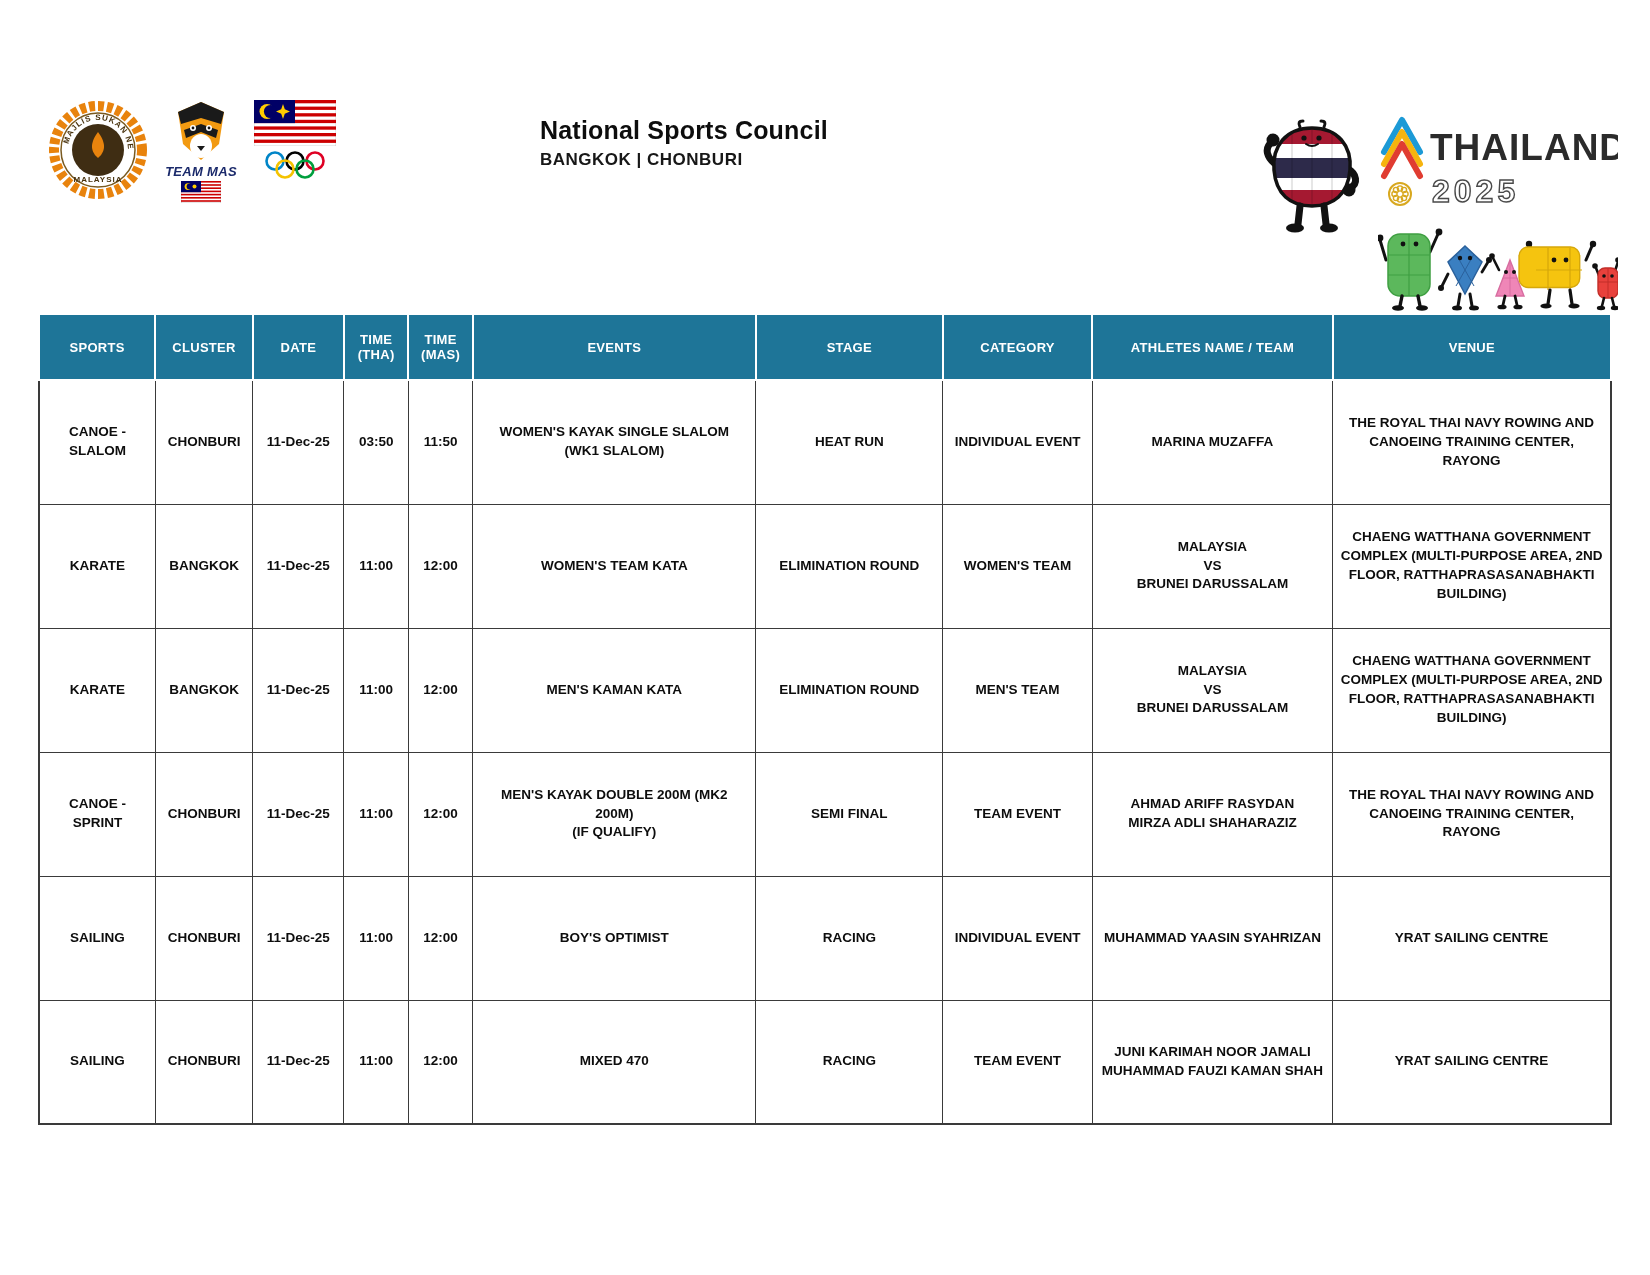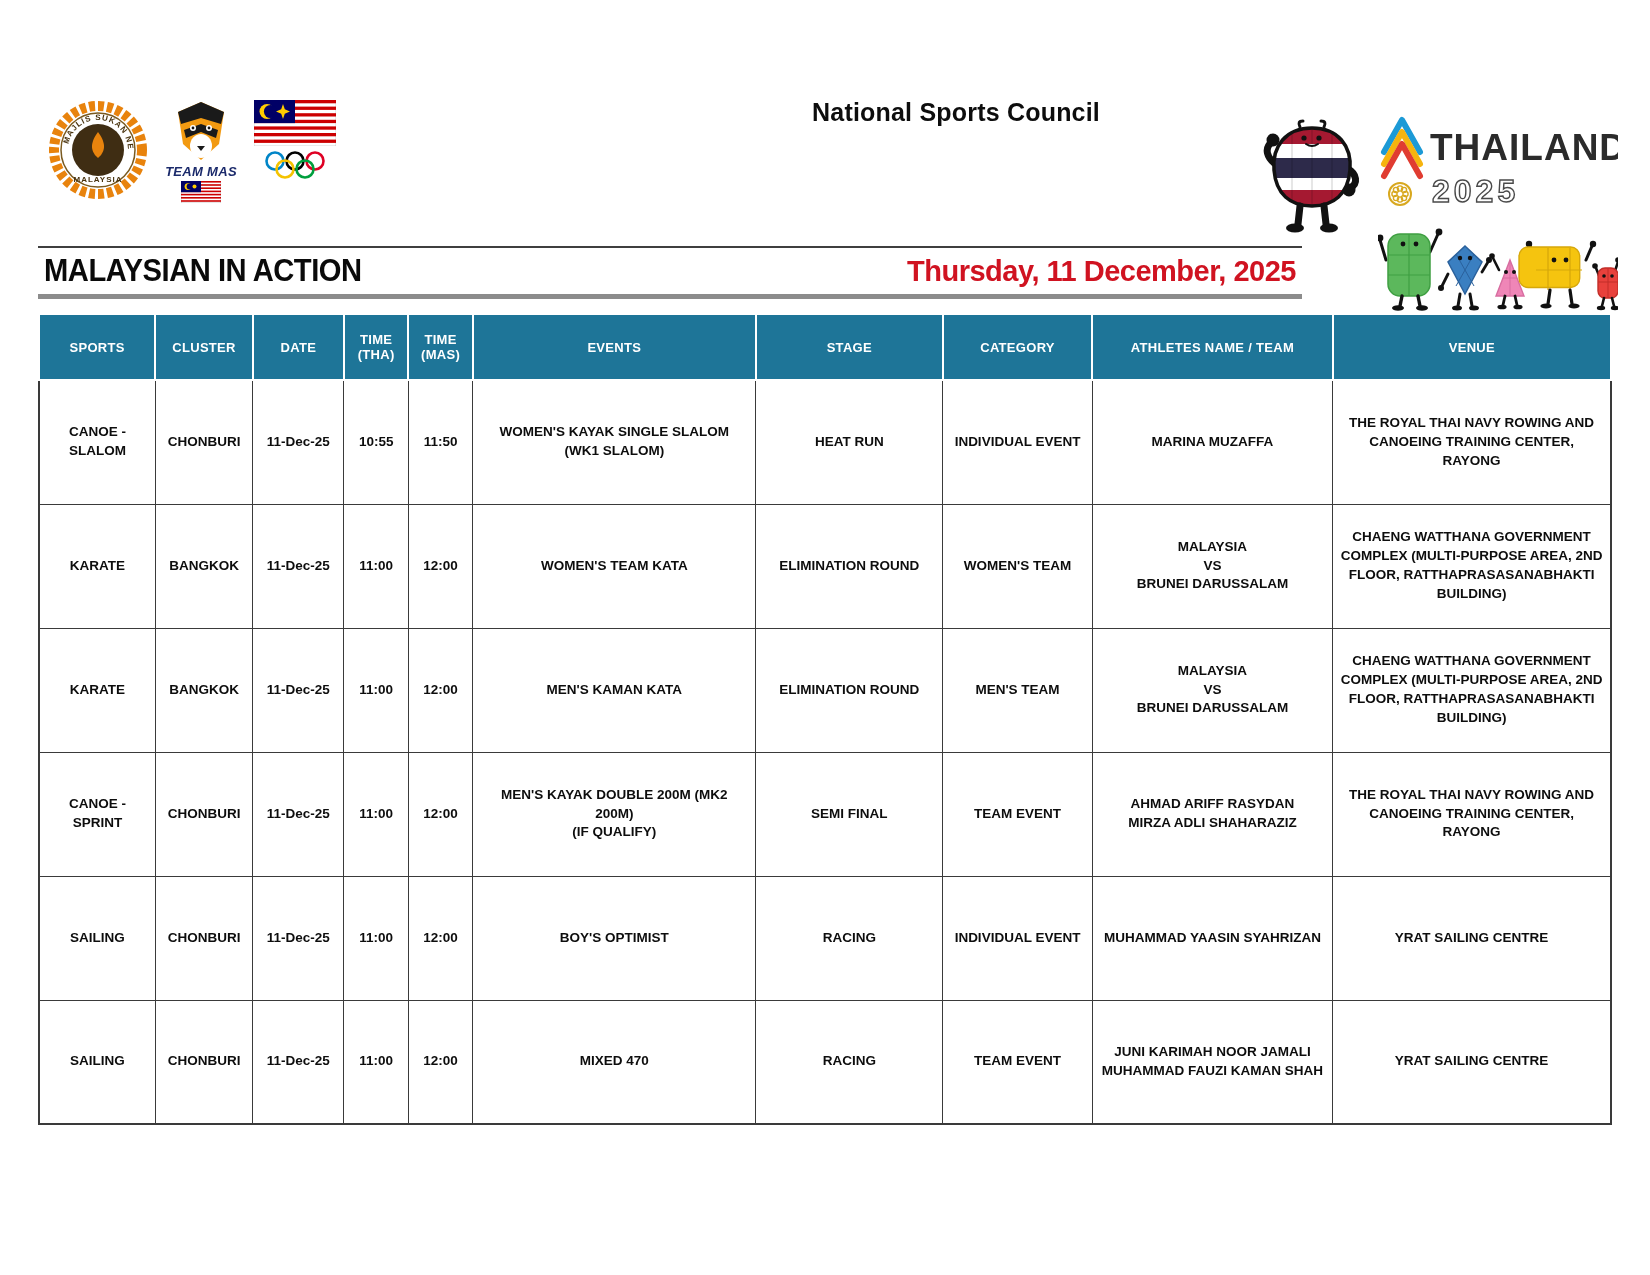--- a/index.html
+++ b/index.html
@@ -6,21 +6,21 @@
   html,body { background:#ffffff; }
   body {
     width:1650px; height:1275px;
     font-family:"Liberation Sans", sans-serif;
     color:#111;
   }
   .page { position:relative; width:1650px; height:1275px; background:#fff; overflow:hidden; }
 
   
   .logo-strip { position:absolute; left:48px; top:100px; display:flex; align-items:flex-start; gap:14px; }
-  .center-head { position:absolute; left:540px; top:98px; width:560px; text-align:right; }
+  .center-head { position:absolute; left:540px; top:116px; width:560px; text-align:left; }
   .center-head .org   { font-size:25px; font-weight:900; letter-spacing:.2px; color:#0d0d0d; }
   .center-head .event { font-size:29px; font-weight:900; letter-spacing:.2px; color:#0d0d0d; margin-top:2px; }
   .center-head .dates { font-size:19px; font-weight:700; color:#171717; margin-top:7px; letter-spacing:.5px; }
   .center-head .locs  { font-size:17px; font-weight:700; color:#171717; margin-top:5px; letter-spacing:.5px; }
 
   .mascot-main { position:absolute; left:1262px; top:118px; }
   .thailand-logo { position:absolute; left:1378px; top:112px; }
   .mascot-row { position:absolute; left:1378px; top:212px; }
 
   
@@ -149,20 +149,21 @@
           <circle cx="61" cy="12" r="8.5" stroke="#df0024"></circle>
           <circle cx="31" cy="20" r="8.5" stroke="#f4c300"></circle>
           <circle cx="51" cy="20" r="8.5" stroke="#009f3d"></circle>
         </g>
       </svg>
     </div>
   </div>
 
   <div class="center-head">
     <div class="org">National Sports Council</div>
+    <div class="locs">BANGKOK | CHONBURI</div>
   </div>
 
   <svg class="mascot-main" width="100" height="120" viewBox="0 0 100 120">
     <defs>
         <clipPath id="mbody">
           <path d="M50 10 C 76 10 90 28 88 52 C 86 76 72 88 50 88 C 28 88 14 76 12 52 C 10 28 24 10 50 10 Z"></path>
         </clipPath>
       </defs>
 
     <path d="M16 48 C 4 40 2 30 10 24" fill="none" stroke="#111" stroke-width="7" stroke-linecap="round"></path>
@@ -308,24 +309,20 @@
         </g>
       <circle cx="226" cy="64" r="1.8" fill="#111"></circle>
         <circle cx="234" cy="64" r="1.8" fill="#111"></circle>
       <path d="M226 86 L224 94" stroke="#111" stroke-width="2.6" stroke-linecap="round"></path>
       <path d="M234 86 L236 94" stroke="#111" stroke-width="2.6" stroke-linecap="round"></path>
       <ellipse cx="223" cy="96" rx="4.2" ry="2.2" fill="#111"></ellipse>
         <ellipse cx="237" cy="96" rx="4.2" ry="2.2" fill="#111"></ellipse>
     </g>
   </svg>
 
-  <div class="title-bar">
-    <div class="main-title">MALAYSIAN IN ACTION</div>
-    <div class="day-date">Thursday, 11 December, 2025</div>
-  </div>
 
 
   <div class="table-wrap">
     <table class="schedule">
       <colgroup>
         <col style="width:7.4%">
           <col style="width:6.2%">
           <col style="width:5.8%">
         <col style="width:4.1%">
           <col style="width:4.1%">
@@ -348,21 +345,21 @@
           <th>ATHLETES NAME / TEAM</th>
           <th>VENUE</th>
         </tr>
       </thead>
       <tbody>
           <tr>
             <td>CANOE -
 SLALOM</td>
             <td>CHONBURI</td>
             <td>11-Dec-25</td>
-            <td>10:55</td>
+            <td>03:50</td>
             <td>11:50</td>
             <td>WOMEN'S KAYAK SINGLE SLALOM
 (WK1 SLALOM)</td>
             <td>HEAT RUN</td>
             <td>INDIVIDUAL EVENT</td>
             <td>MARINA MUZAFFA</td>
             <td>THE ROYAL THAI NAVY ROWING AND CANOEING TRAINING CENTER, RAYONG</td>
           </tr>
           <tr>
             <td>KARATE</td>

